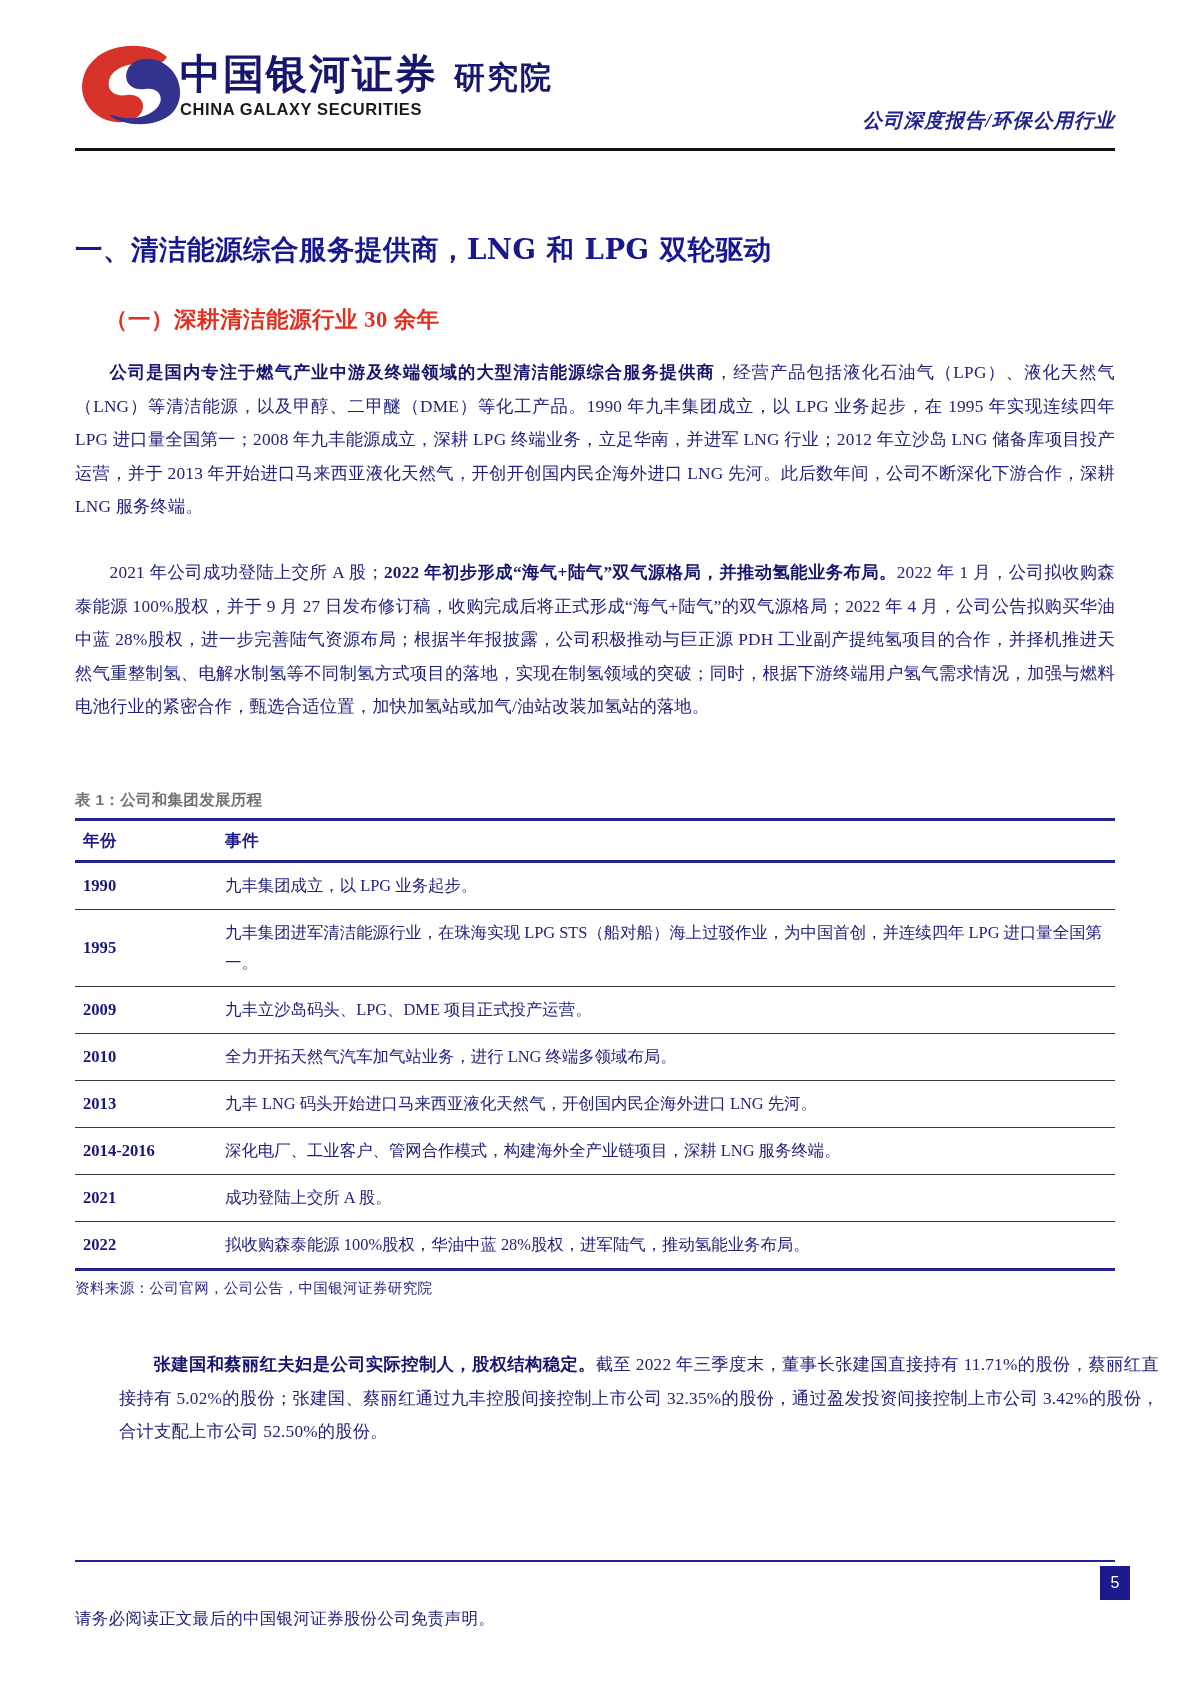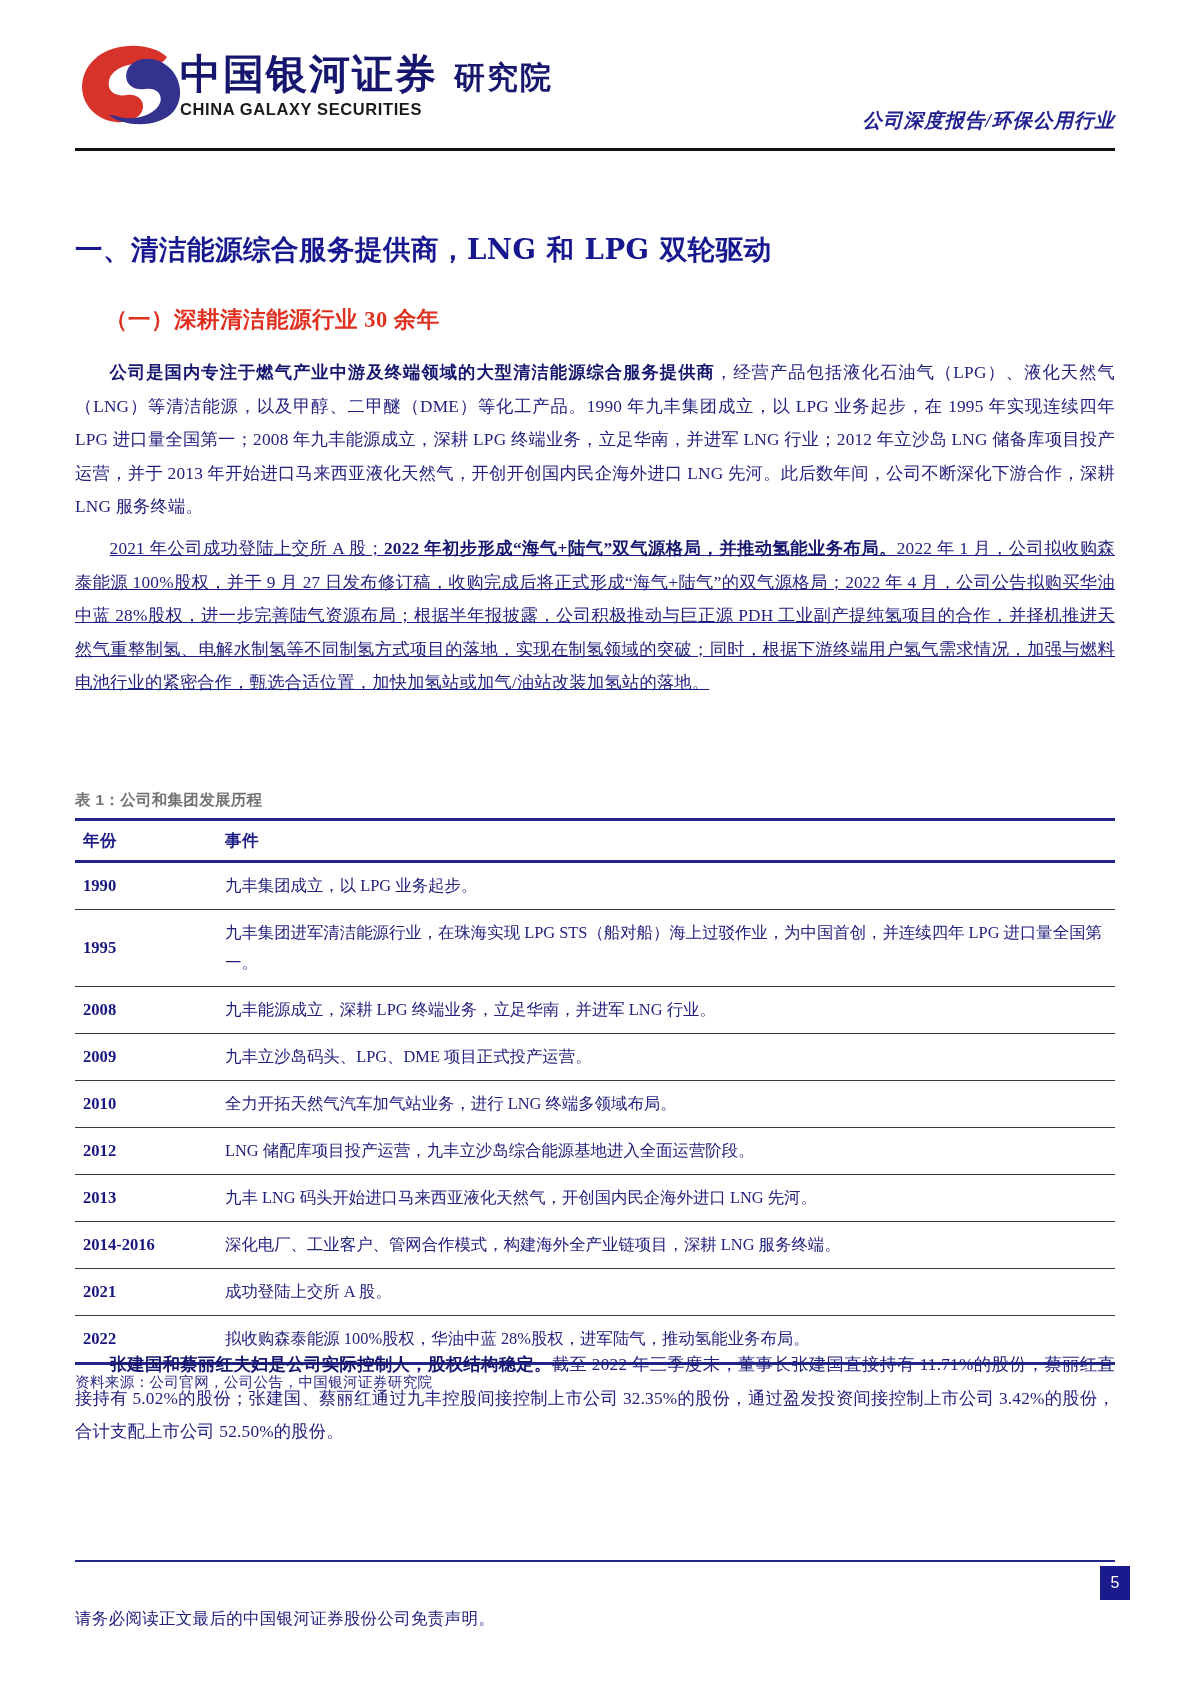--- a/index.html
+++ b/index.html
@@ -64,22 +64,22 @@
   .body-block { position:absolute; left:75px; width:1040px; }
   .para {
     font-family:"Liberation Serif","DejaVu Serif",serif;
     font-size:17.3px; line-height:33.6px; color:#22227e;
     text-align:justify; text-indent:2em;
     letter-spacing:0.2px;
   }
   .para b { font-weight:bold; color:#16166e; }
 
   #para1 { top:356px; }
-  #para2 { top:532px;text-decoration:underline; }
-  #para3 { top:1348px; }
+  #para2 { top:556px; }
+  #para3 { top:1348px;margin-left:44px; }
 
   
   .tbl-wrap { position:absolute; left:75px; top:790px; width:1040px; }
   .tbl-title {
     font-family:"Liberation Sans","DejaVu Sans",sans-serif;
     font-weight:bold; font-size:15.5px; color:#737373;
     margin-bottom:7px; letter-spacing:0.3px;
   }
   table.hist {
     width:100%; border-collapse:collapse;
@@ -176,34 +176,26 @@
       <tbody id="hist-body">
           <tr>
             <td class="year">1990</td>
             <td class="event">九丰集团成立，以 LPG 业务起步。</td>
           </tr>
           <tr>
             <td class="year">1995</td>
             <td class="event">九丰集团进军清洁能源行业，在珠海实现 LPG STS（船对船）海上过驳作业，为中国首创，并连续四年 LPG 进口量全国第一。</td>
           </tr>
           <tr>
-            <td class="year">2008</td>
-            <td class="event">九丰能源成立，深耕 LPG 终端业务，立足华南，并进军 LNG 行业。</td>
-          </tr>
-          <tr>
             <td class="year">2009</td>
             <td class="event">九丰立沙岛码头、LPG、DME 项目正式投产运营。</td>
           </tr>
           <tr>
             <td class="year">2010</td>
             <td class="event">全力开拓天然气汽车加气站业务，进行 LNG 终端多领域布局。</td>
-          </tr>
-          <tr>
-            <td class="year">2012</td>
-            <td class="event">LNG 储配库项目投产运营，九丰立沙岛综合能源基地进入全面运营阶段。</td>
           </tr>
           <tr>
             <td class="year">2013</td>
             <td class="event">九丰 LNG 码头开始进口马来西亚液化天然气，开创国内民企海外进口 LNG 先河。</td>
           </tr>
           <tr>
             <td class="year">2014-2016</td>
             <td class="event">深化电厂、工业客户、管网合作模式，构建海外全产业链项目，深耕 LNG 服务终端。</td>
           </tr>
           <tr>

